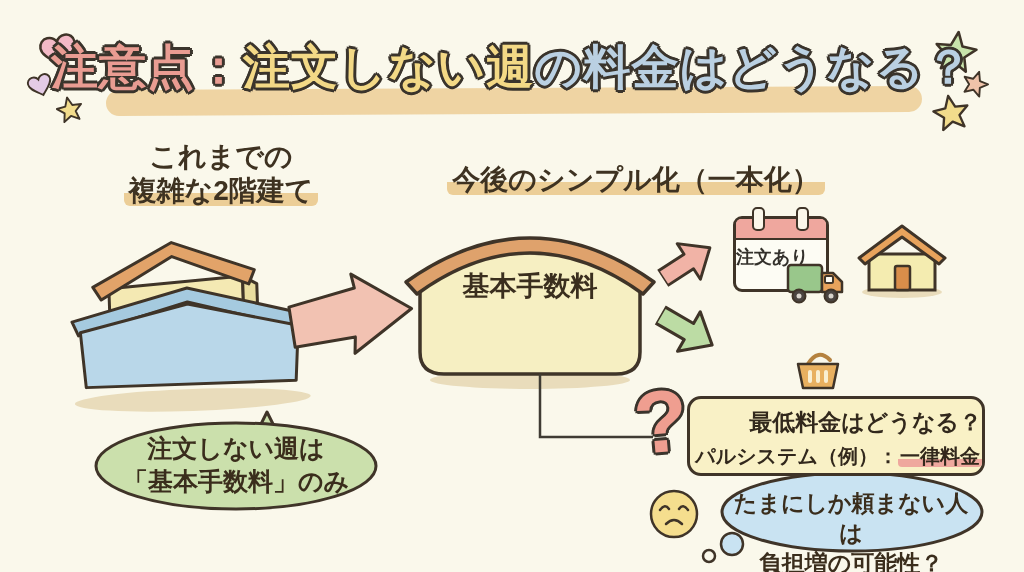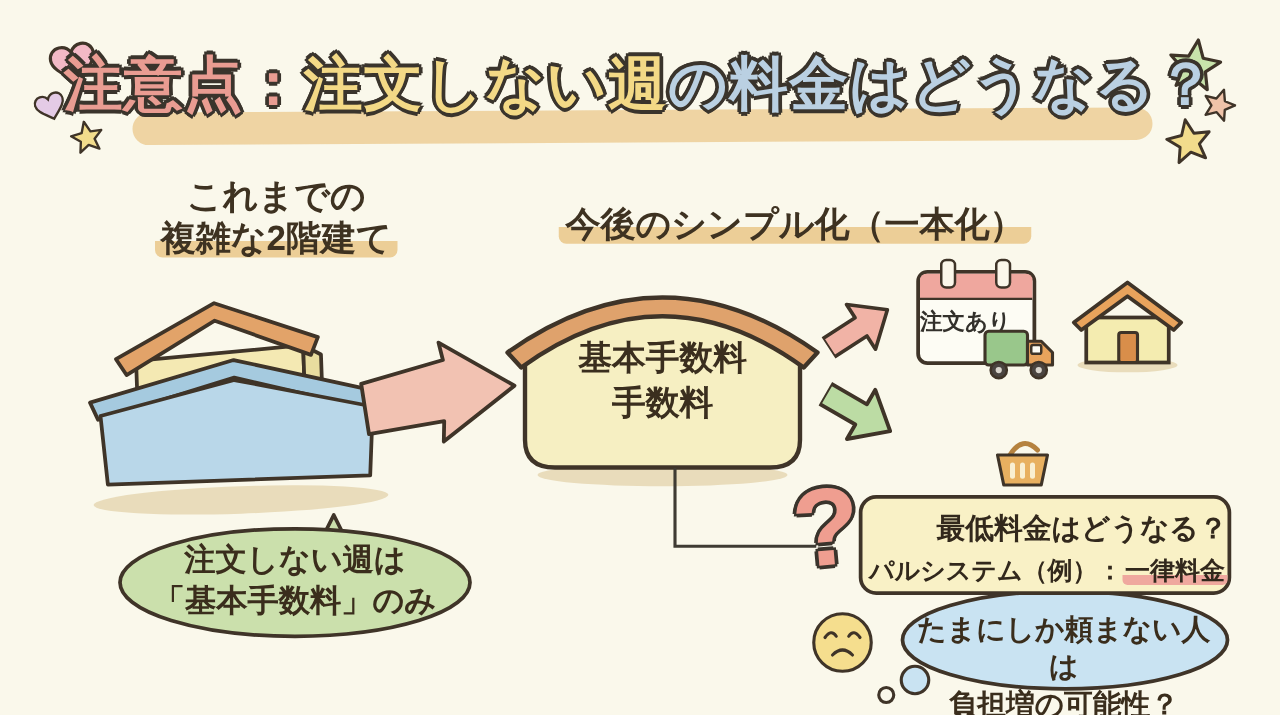--- a/index.html
+++ b/index.html
@@ -84,21 +84,20 @@
     <span class="hl">今後のシンプル化（一本化）</span>
   </div>
 
   <svg class="abs" style="left:396px;top:210px;width:268px;height:182px;" viewBox="0 0 268 182">
     <ellipse cx="134" cy="170" rx="100" ry="9" fill="#E9DCBB"></ellipse>
     <path d="M24,80 C62,30 206,30 244,80 L244,142 Q244,164 220,164 L48,164 Q24,164 24,142 Z" fill="#F6EFC2" stroke="#3F3428" stroke-width="3.5"></path>
     <path d="M10,72 Q134,-16 258,72 L247,84 Q134,2 21,84 Z" fill="#DFA26C" stroke="#3F3428" stroke-width="3.5" stroke-linejoin="round"></path>
   </svg>
   <div class="abs housetext" style="left:408px;top:268px;width:244px;font-size:27px;line-height:36px;">
     <div>基本手数料</div>
-    <div>手数料</div>
   </div>
 
   <svg class="abs" style="left:518px;top:374px;width:140px;height:70px;" viewBox="0 0 140 70">
     <polyline points="22,0 22,63 135,63" fill="none" stroke="#3F3B33" stroke-width="2.5"></polyline>
   </svg>
 
   <svg class="abs" style="left:658px;top:238px;width:60px;height:48px;transform:rotate(-33deg);" viewBox="0 0 62 48">
     <polygon points="0,15 32,15 32,2 58,24 32,46 32,33 0,33" fill="#F1B3A6" stroke="#3F3428" stroke-width="3" stroke-linejoin="round"></polygon>
   </svg>
   <svg class="abs" style="left:656px;top:306px;width:64px;height:50px;transform:rotate(30deg);" viewBox="0 0 62 48">

